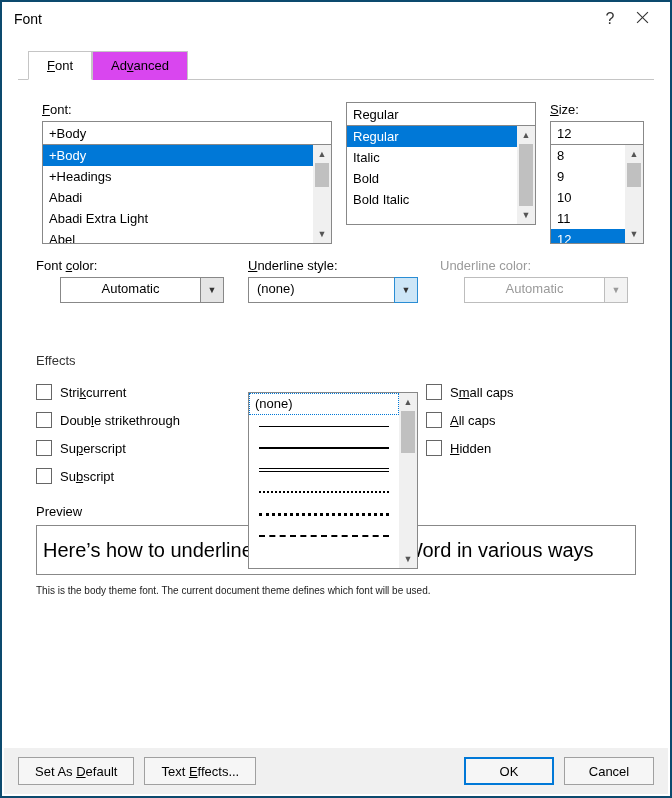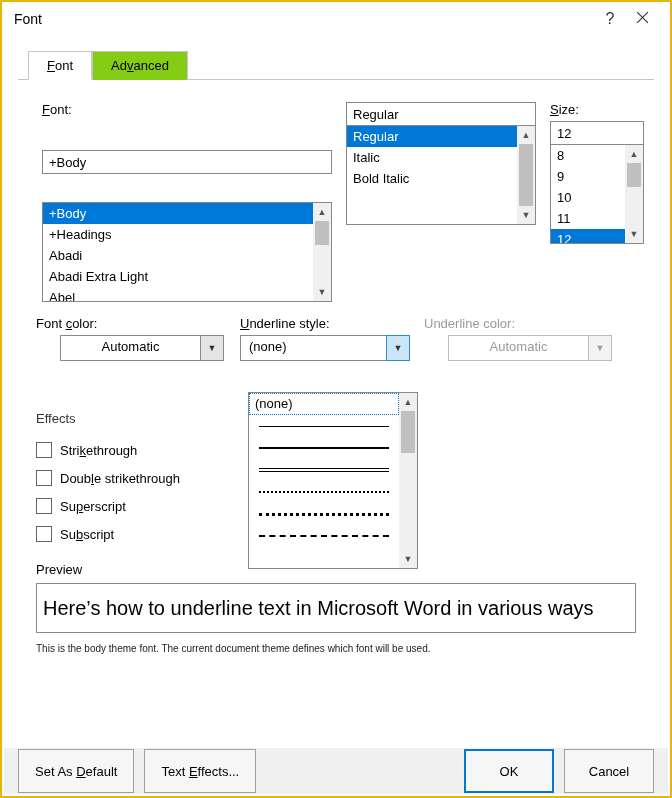--- a/index.html
+++ b/index.html
@@ -8,21 +8,21 @@
     font-family: "Segoe UI", Tahoma, sans-serif;
     font-size: 13px;
     background: #fff;
     width: 672px;
     height: 798px;
     position: relative;
   }
   .outer-border {
     position: absolute;
     inset: 0;
-    border: 2px solid #eab308;
+    border: 2px solid #0c4a6e;
     background: #fff;
   }
   .titlebar {
     height: 34px;
     display: flex;
     align-items: center;
     padding: 0 12px;
     font-size: 14px;
   }
   .titlebar .title { flex: 1; }
@@ -44,37 +44,37 @@
     border-bottom: 1px solid #c5c5c5;
     height: 30px;
     margin: 0 0 22px 0;
     padding-left: 10px;
     gap: 0;
   }
   .tab {
     padding: 6px 18px 4px 18px;
     border: 1px solid #c5c5c5;
     border-bottom: none;
-    background: #84cc16;
+    background: #d946ef;
     position: relative;
     top: 1px;
     font-size: 13px;
     cursor: default;
   }
   .tab.active {
     background: #fff;
     border-bottom: 1px solid #fff;
   }
   .tab .ul { text-decoration: underline; }
   .row1 {
     display: flex;
     gap: 14px;
     margin: 0 36px 14px 24px;
   }
-  .col-font { flex: 0 0 290px; display: flex; flex-direction: column; gap: 29px; }
+  .col-font { flex: 0 0 290px; display: flex; flex-direction: column; }
   .col-style { flex: 0 0 108px; display: flex; flex-direction: column; }
   .col-size { flex: 0 0 94px; display: flex; flex-direction: column; }
   .lbl { font-size: 13px; margin-bottom: 4px; }
   .ul { text-decoration: underline; }
   .textbox {
     border: 1px solid #888;
     height: 24px;
     padding: 2px 6px;
     font-size: 13px;
     background: #fff;
@@ -122,21 +122,21 @@
     font-size: 9px;
   }
   .scrollbar .track { flex: 1; position: relative; }
   .scrollbar .thumb {
     position: absolute;
     left: 2px; right: 2px;
     background: #c0c0c0;
   }
   .row2 {
     display: flex;
-    gap: 14px;
+    gap: 22px;
     margin: 0 22px 0 18px;
     align-items: flex-start;
   }
   .col-color { flex: 0 0 190px; }
   .col-underline { flex: 0 0 170px; }
   .col-ucolor { flex: 0 0 190px; }
   .dropdown {
     display: flex;
     height: 26px;
     margin-top: 4px;
@@ -255,21 +255,21 @@
     left: 2px; right: 2px; bottom: 2px;
     height: 46px;
     background: #f0f0f0;
     display: flex;
     align-items: center;
     padding: 0 14px;
     gap: 10px;
   }
   .footer .spacer { flex: 1; }
   .btn {
-    height: 44px;
+    height: 28px;
     padding: 0 16px;
     border: 1px solid #a0a0a0;
     background: #f6f6f6;
     font-size: 13px;
     display: flex;
     align-items: center;
     justify-content: center;
     min-width: 90px;
     cursor: default;
   }
@@ -317,20 +317,21 @@
             <div class="arrow">▼</div>
           </div>
         </div>
       </div>
       <div class="col-style">
         <input class="textbox" value="Regular" style="">
         <div class="listbox">
           <div class="items">
             <div class="item selected">Regular</div>
             <div class="item">Italic</div>
+            <div class="item">Bold</div>
             <div class="item">Bold Italic</div>
           </div>
           <div class="scrollbar">
             <div class="arrow">▲</div>
             <div class="track">
                 <div class="thumb" style="top:0;bottom:0;"></div>
               </div>
             <div class="arrow">▼</div>
           </div>
         </div>
@@ -413,36 +414,50 @@
         </div>
       </div>
     </div>
 
     <div class="effects">
       <div class="legend">Effects</div>
       <div class="effects-cols">
         <div class="ecol1">
           <div class="ck">
               <div class="box"></div>
-              <span><span>Stri</span><span class="ul">k</span><span>ethrough</span></span>
+              <span><span>Stri</span><span class="ul">k</span><span>current</span></span>
             </div>
           <div class="ck">
               <div class="box"></div>
               <span><span>Doub</span><span class="ul">l</span><span>e strikethrough</span></span>
             </div>
           <div class="ck">
               <div class="box"></div>
               <span><span>Su</span><span class="ul">p</span><span>erscript</span></span>
             </div>
           <div class="ck">
               <div class="box"></div>
               <span><span>Su</span><span class="ul">b</span><span>script</span></span>
             </div>
         </div>
         <div class="ecol2"></div>
+        <div class="ecol3">
+          <div class="ck">
+              <div class="box"></div>
+              <span><span>S</span><span class="ul">m</span><span>all caps</span></span>
+            </div>
+          <div class="ck">
+              <div class="box"></div>
+              <span><span class="ul">A</span><span>ll caps</span></span>
+            </div>
+          <div class="ck">
+              <div class="box"></div>
+              <span><span class="ul">H</span><span>idden</span></span>
+            </div>
+        </div>
       </div>
     </div>
 
     <div class="preview">
       <div class="legend">Preview</div>
       <div class="pvbox">
         <span>Here’s how to underline text in Microsoft Word in various ways</span>
       </div>
       <div class="hint">This is the body theme font. The current document theme defines which font will be used.</div>
     </div>

